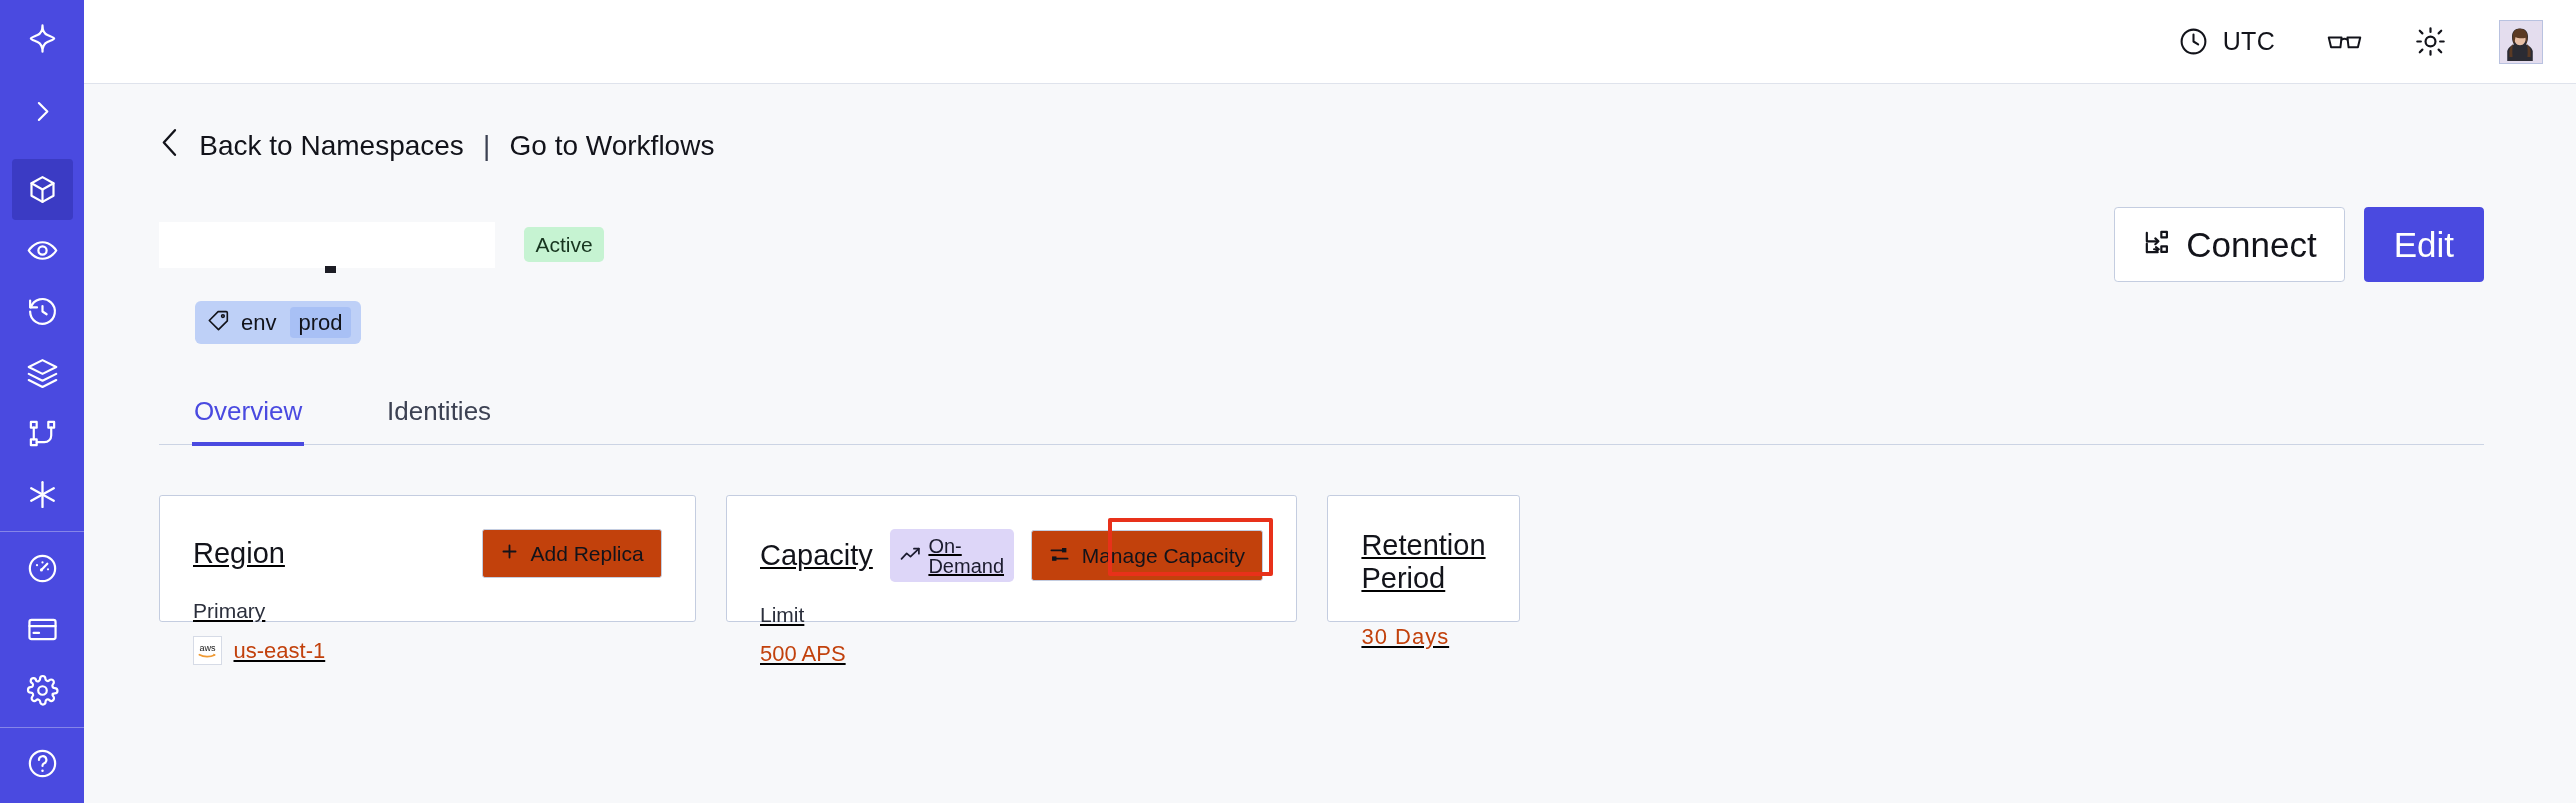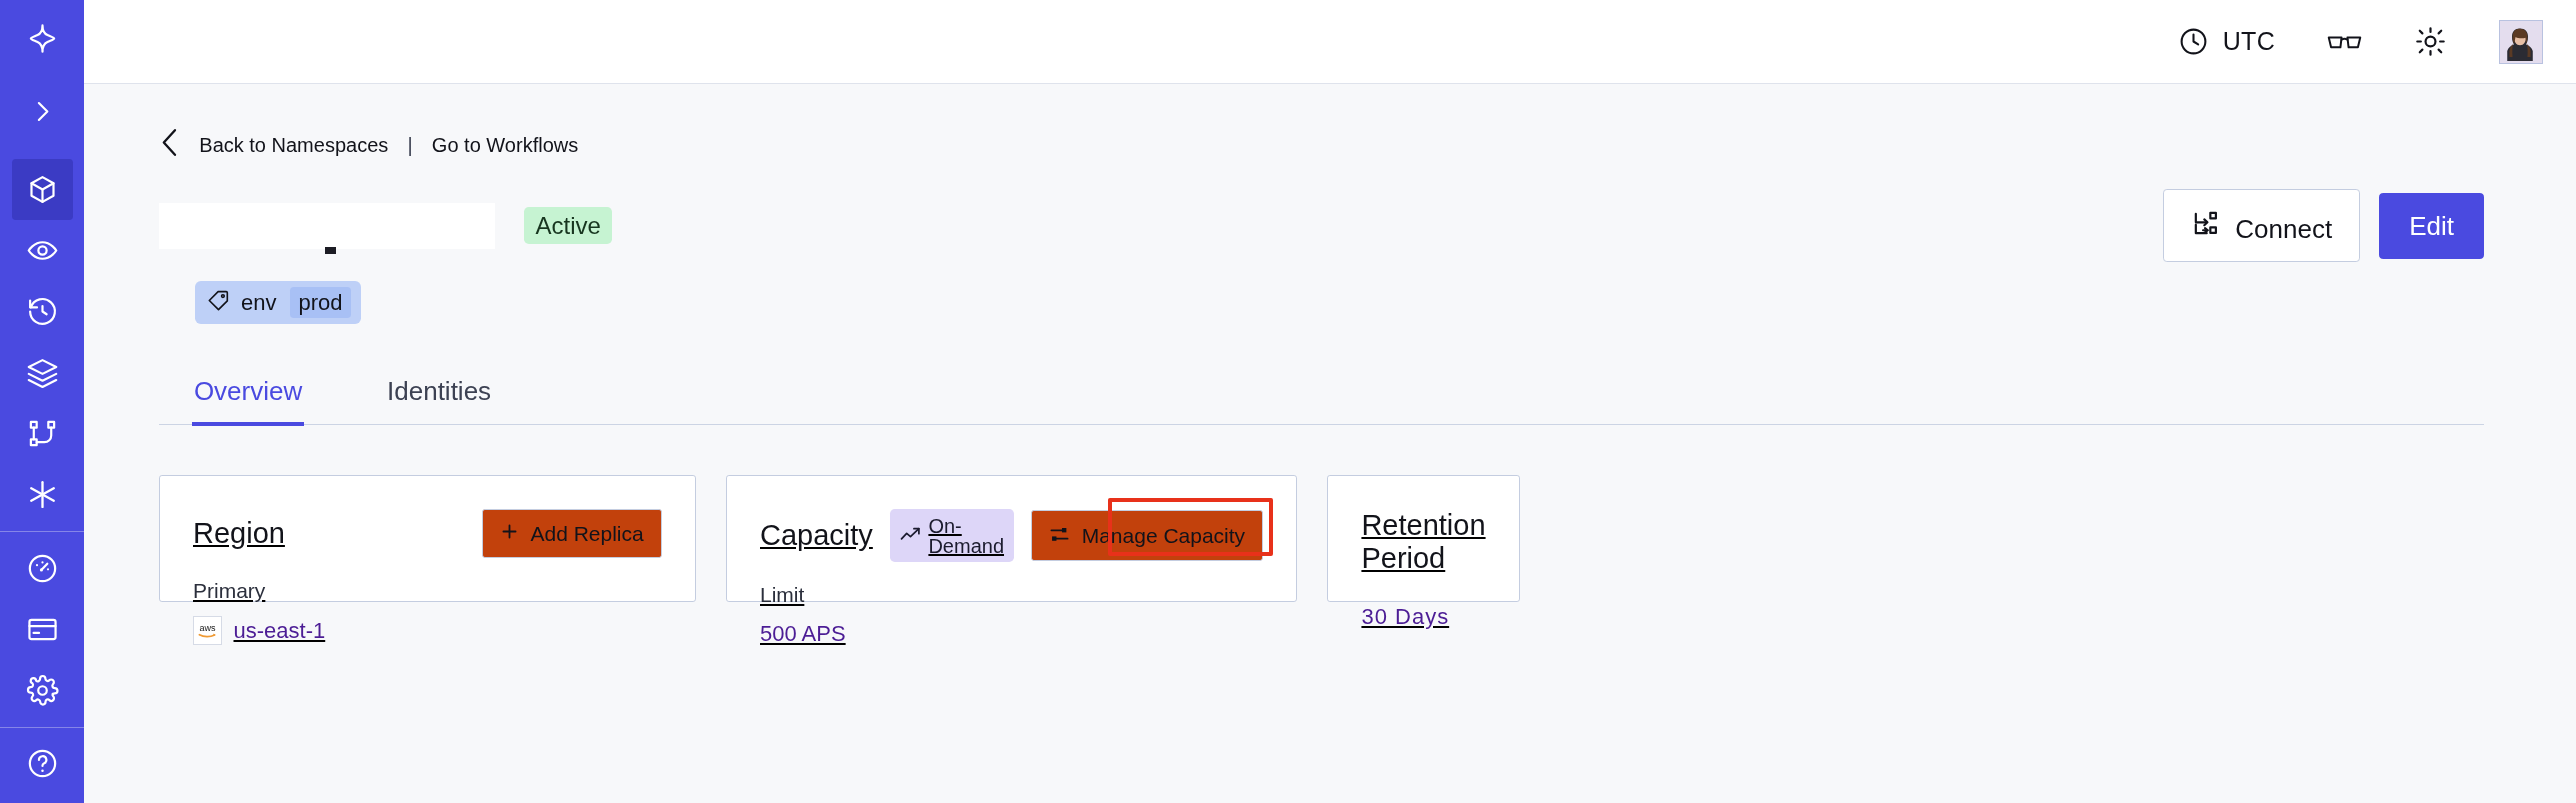--- a/index.html
+++ b/index.html
@@ -76,22 +76,22 @@
   
   .content {
     flex: 1 1 auto;
     padding: 44px 92px 0 75px;
     min-width: 0;
     overflow: hidden;
   }
 
   .breadcrumb {
     display: flex; align-items: center; gap: 17.3px;
-    font-size: 20px; color: #12131a;
-    margin-bottom: 27px;
+    font-size: 28px; color: #12131a;
+    margin-bottom: 43px;
   }
   .bc-back { display:flex; align-items:center; gap: 17.3px; }
   .bc-sep { color: #3c4152; font-weight: 300; padding: 0 1.9px; }
   .bc-link { color: #12131a; }
 
   .title-row {
     display: flex; align-items: center;
     margin-top: 13.4px;
     min-height: 54px;
   }
@@ -106,29 +106,29 @@
     position:absolute;
     left: 166px; bottom: -5.8px;
     width: 10.5px; height: 7.7px;
     background: #1c1c24;
   }
   .ns-title-text { position: absolute; left: -9590px; }
   .status-badge {
     margin-left: 29px;
     background: #c6f3d2;
     color: #17351f;
-    font-size: 24px;
+    font-size: 21px;
     padding: 6.7px 11.5px;
     border-radius: 4.8px;
     line-height: 1;
   }
   .title-actions { margin-left: auto; display: flex; align-items: center; gap: 19px; }
   .btn {
-    display: inline-flex; align-items: flex-end; gap: 15.3px;
-    font-size: 26px; line-height: 1;
+    display: inline-flex; align-items: flex-start; gap: 15.3px;
+    font-size: 35px; line-height: 1;
     border-radius: 3.8px;
     cursor: pointer;
     white-space: nowrap;
   }
   .btn-outline {
     background: #ffffff;
     border: 1px solid #c4cde0;
     color: #12131a;
     padding: 19px 27px;
   }
@@ -211,21 +211,21 @@
     background: #c2410c;
     border: 1px solid #c4cde0;
     border-radius: 2.9px;
     font-size: 21px; line-height: 1;
     padding: 12.5px 17.3px;
     color: #12131a;
     cursor: pointer;
     white-space: nowrap;
   }
   .card-sub { font-size: 21px; color: #2b2f3c; margin-bottom: 13.4px; }
-  .card-val { font-size: 22px; color: #4c1d95; display: flex; align-items: center; gap: 11.5px; }
+  .card-val { font-size: 22px; color: #c2410c; display: flex; align-items: center; gap: 11.5px; }
   .aws-logo {
     width: 29px; height: 29px;
     border: 1px solid #d6dbe6;
     background: #ffffff;
     display: flex; align-items: center; justify-content: center;
     flex: 0 0 29px;
   }
   .badge-ondemand {
     display: inline-flex; align-items: center; gap: 7.7px;
     background: #ddd6f8;

